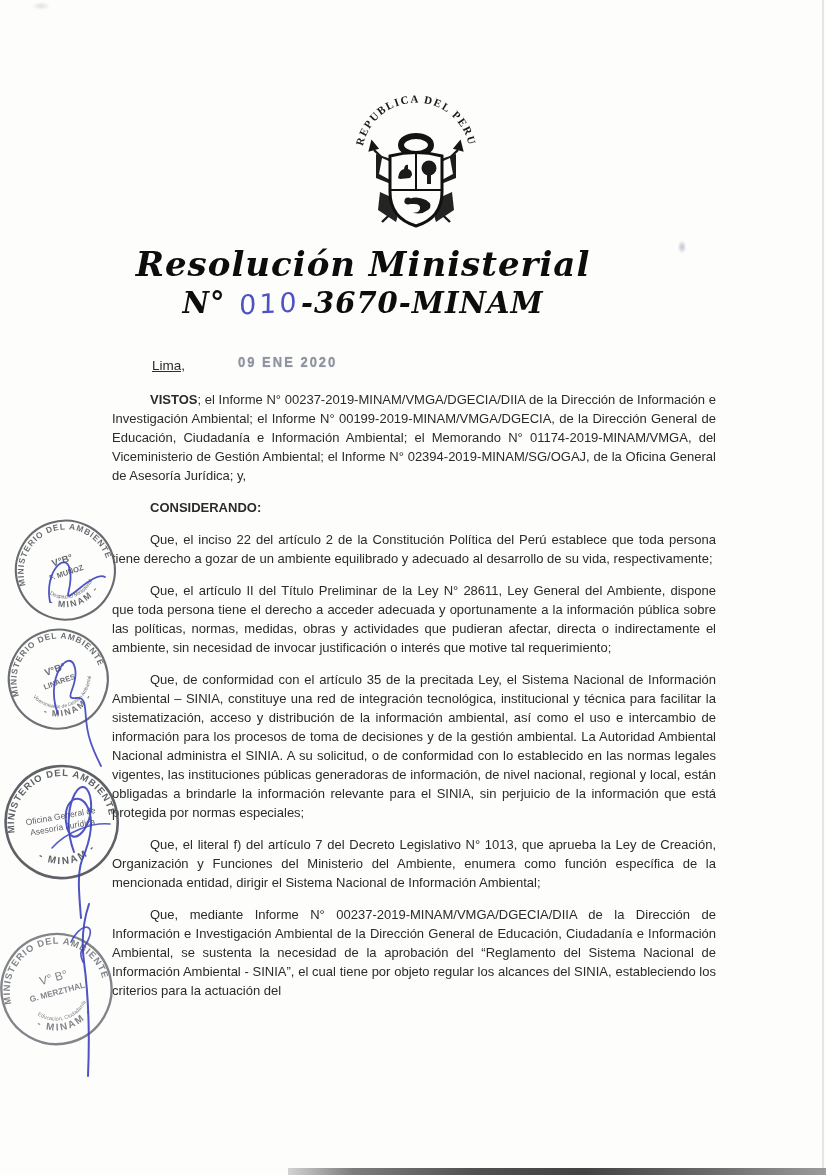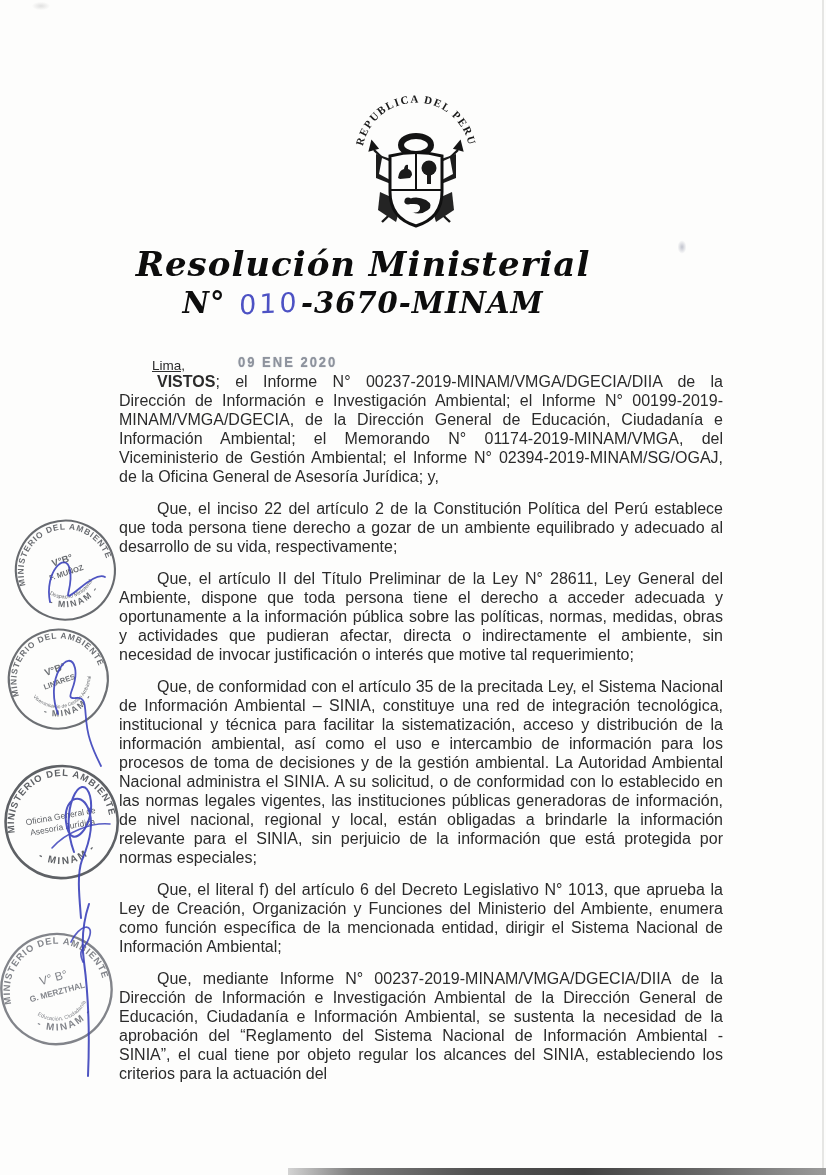--- a/index.html
+++ b/index.html
@@ -43,22 +43,22 @@
   .city{font-size:13.5px;color:#2b2b2b;}
   .date-stamp{
     position:absolute;left:86px;top:-2px;
     font-size:13px;font-weight:700;color:#8e939d;
     letter-spacing:2px;white-space:nowrap;
     transform:scaleY(1.18);
     text-shadow:0 0 1px #aab0ba;
   }
   
   .body-text{
-    position:absolute;left:112px;top:372px;width:604px;
-    font-size:16px;line-height:19px;text-align:justify;color:#2b2b2b;margin-left:7px;
+    position:absolute;left:112px;top:390px;width:604px;
+    font-size:13px;line-height:19px;text-align:justify;color:#2b2b2b;
   }
   .para{margin:0 0 13px 0;text-indent:38px;}
   .heading{font-weight:bold;}
   
   .stamp{position:absolute;}
   .stamp svg{overflow:visible;}
   .sig{position:absolute;pointer-events:none;}
   
   .smudge-top{
     position:absolute;left:28px;top:0;width:26px;height:12px;
@@ -137,24 +137,25 @@
     <div class="title-line2"><span>N°</span> <span class="hand-number">010</span><span>-3670-MINAM</span></div>
   </div>
 
   <div class="dateline">
     <span class="city">Lima,</span>
     <span class="date-stamp">09 ENE 2020</span>
   </div>
 
   <div class="body-text">
     <p class="para"><span class="heading">VISTOS</span><span>; el Informe N° 00237-2019-MINAM/VMGA/DGECIA/DIIA de la Dirección de Información e Investigación Ambiental; el Informe N° 00199-2019-MINAM/VMGA/DGECIA, de la Dirección General de Educación, Ciudadanía e Información Ambiental; el Memorando N° 01174-2019-MINAM/VMGA, del Viceministerio de Gestión Ambiental; el Informe N° 02394-2019-MINAM/SG/OGAJ, de la Oficina General de Asesoría Jurídica; y,</span></p>
+    <p class="para heading">CONSIDERANDO:</p>
     <p class="para">Que, el inciso 22 del artículo 2 de la Constitución Política del Perú establece que toda persona tiene derecho a gozar de un ambiente equilibrado y adecuado al desarrollo de su vida, respectivamente;</p>
     <p class="para">Que, el artículo II del Título Preliminar de la Ley N° 28611, Ley General del Ambiente, dispone que toda persona tiene el derecho a acceder adecuada y oportunamente a la información pública sobre las políticas, normas, medidas, obras y actividades que pudieran afectar, directa o indirectamente el ambiente, sin necesidad de invocar justificación o interés que motive tal requerimiento;</p>
     <p class="para">Que, de conformidad con el artículo 35 de la precitada Ley, el Sistema Nacional de Información Ambiental – SINIA, constituye una red de integración tecnológica, institucional y técnica para facilitar la sistematización, acceso y distribución de la información ambiental, así como el uso e intercambio de información para los procesos de toma de decisiones y de la gestión ambiental. La Autoridad Ambiental Nacional administra el SINIA. A su solicitud, o de conformidad con lo establecido en las normas legales vigentes, las instituciones públicas generadoras de información, de nivel nacional, regional y local, están obligadas a brindarle la información relevante para el SINIA, sin perjuicio de la información que está protegida por normas especiales;</p>
-    <p class="para">Que, el literal f) del artículo 6 del Decreto Legislativo N° 1013, que aprueba la Ley de Creación, Organización y Funciones del Ministerio del Ambiente, enumera como función específica de la mencionada entidad, dirigir el Sistema Nacional de Información Ambiental;</p>
+    <p class="para">Que, el literal f) del artículo 7 del Decreto Legislativo N° 1013, que aprueba la Ley de Creación, Organización y Funciones del Ministerio del Ambiente, enumera como función específica de la mencionada entidad, dirigir el Sistema Nacional de Información Ambiental;</p>
     <p class="para">Que, mediante Informe N° 00237-2019-MINAM/VMGA/DGECIA/DIIA de la Dirección de Información e Investigación Ambiental de la Dirección General de Educación, Ciudadanía e Información Ambiental, se sustenta la necesidad de la aprobación del “Reglamento del Sistema Nacional de Información Ambiental - SINIA”, el cual tiene por objeto regular los alcances del SINIA, estableciendo los criterios para la actuación del</p>
   </div>
 
   <div class="stamp" style="left:13px;top:517px;transform:rotate(-18deg);">
     <svg width="106" height="106" viewBox="0 0 120 120">
       <defs>
         <path id="s1top" d="M 12,62 A 48,48 0 0 1 108,62" fill="none"></path>
         <path id="s1bot" d="M 16,58 A 44,44 0 0 0 104,58" fill="none"></path>
         <path id="s1inn" d="M 26,58 A 34,34 0 0 0 94,58" fill="none"></path>
       </defs>

